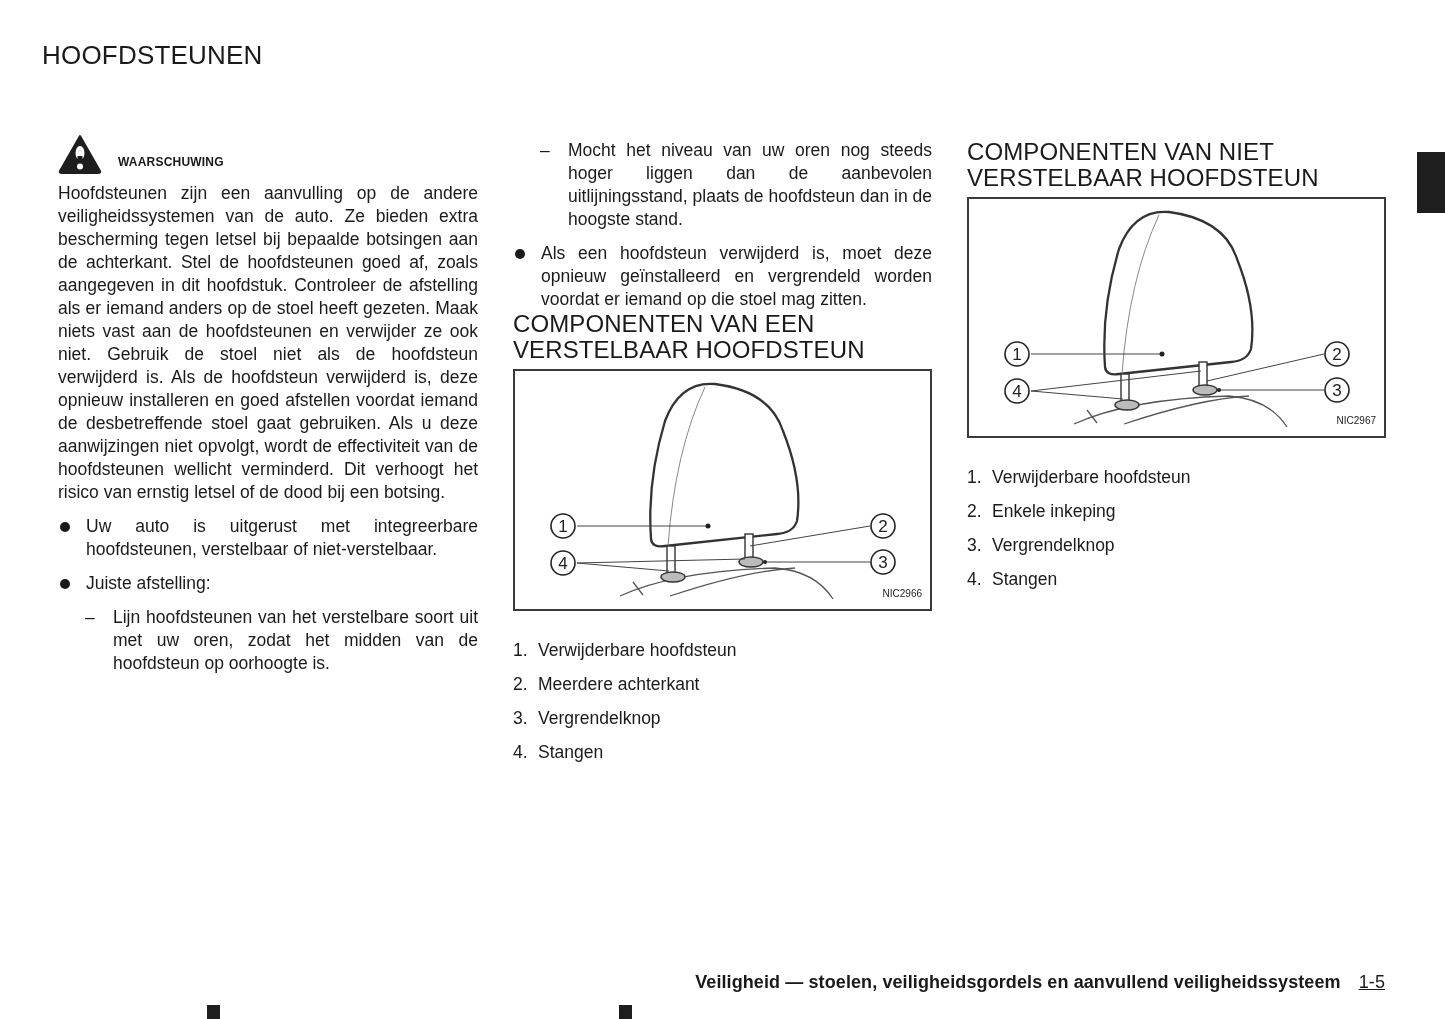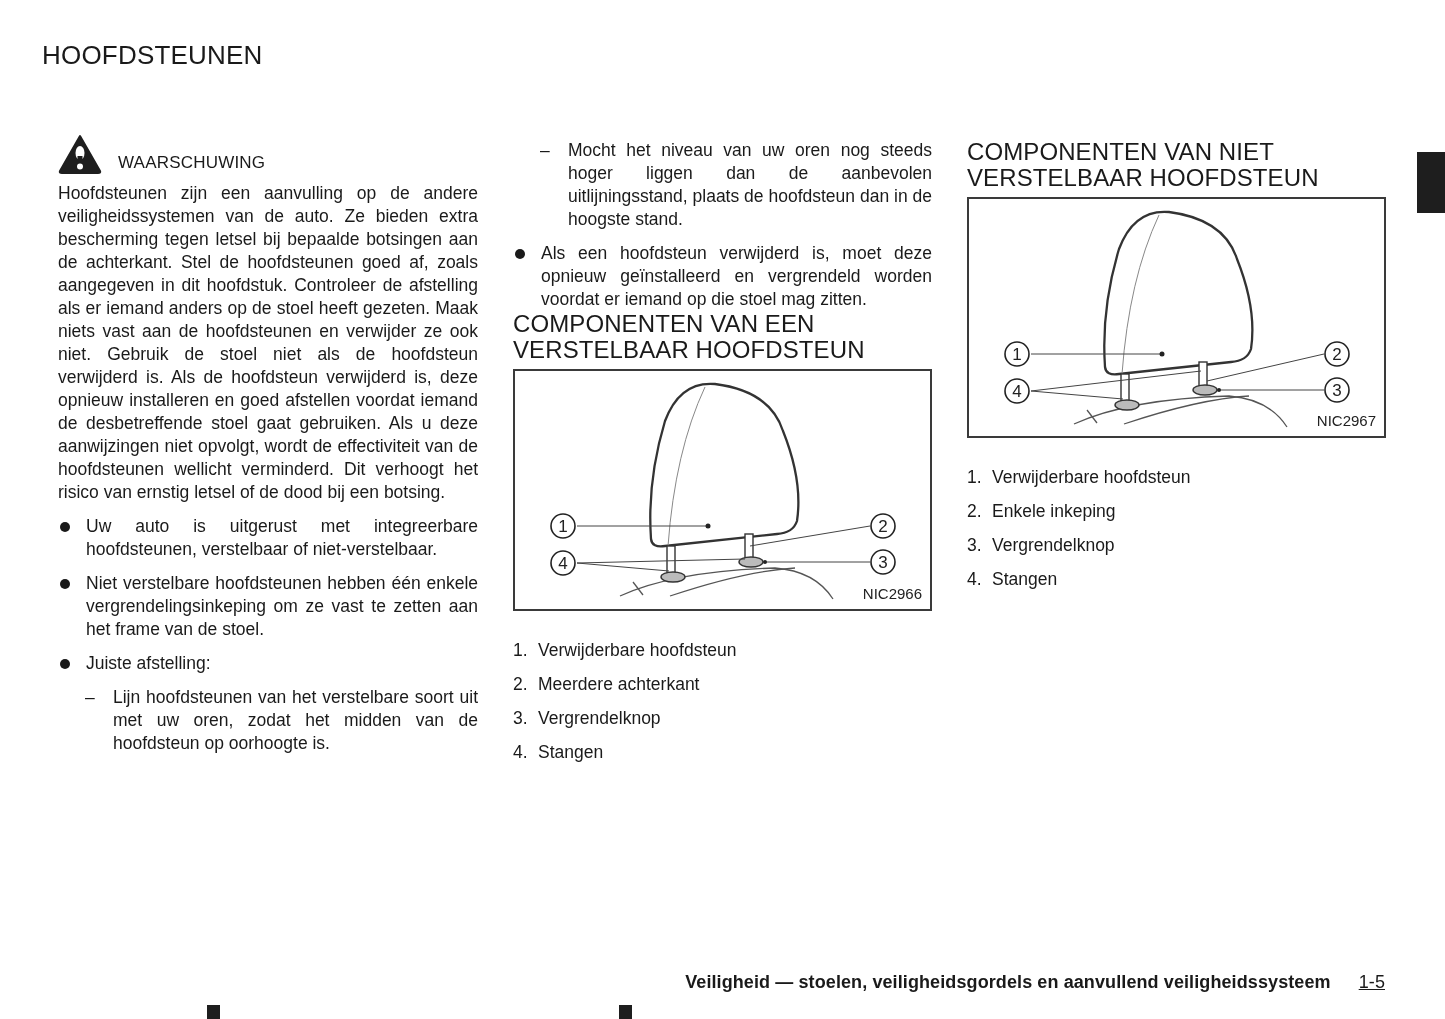--- a/index.html
+++ b/index.html
@@ -15,50 +15,50 @@
   .thumb-tab {
     position:absolute; left:1417px; top:152px; width:28px; height:61px; background:#1e1e1e;
   }
   .col { position:absolute; font-size:17.5px; line-height:23px; }
   .col1 { left:58px; top:130px; width:420px; }
   .col2 { left:513px; top:139px; width:419px; }
   .col3 { left:967px; top:139px; width:419px; }
 
   .warn-head { display:flex; align-items:flex-end; height:44px; margin-bottom:8px; }
   .warn-icon { width:44px; height:40px; margin-right:16px; }
-  .warn-title { font-weight:normal; font-size:17px; padding-bottom:0px; letter-spacing:0.2px;margin-top:24px; }
+  .warn-title { font-weight:bold; font-size:12px; padding-bottom:0px; letter-spacing:0.2px;margin-top:24px; }
   .warn-body { font-weight:normal; text-align:justify; }
   .bullet { position:relative; padding-left:28px; margin-top:11px; text-align:justify; }
   .bullet::before {
     content:""; position:absolute; left:2px; top:7px; width:10px; height:10px; border-radius:50%; background:#1a1a1a;
   }
   .dash { position:relative; padding-left:55px; margin-top:11px; text-align:justify; }
   .dash-mark { position:absolute; left:27px; top:0; }
   .col2 .dash { margin-top:0; }
 
   .section-h {
     font-size:24px; line-height:26px; margin:0 0 6px 0; color:#1a1a1a; letter-spacing:0.1px;
   }
   .col3 .section-h { margin-top:0; }
   .fig {
     position:relative; border:2px solid #3a3a3a; width:415px; height:238px; background:#fff;
   }
   .fig-small { height:237px; }
   .fig svg { position:absolute; left:0; top:0; }
-  .fig-code { position:absolute; right:8px; bottom:4px; font-size:15px; color:#222; }
+  .fig-code { position:absolute; right:8px; bottom:4px; font-size:10px; color:#222; }
 
   .legend { list-style:none; margin:28px 0 0 0; padding:0; }
   .legend li { margin-bottom:11px; display:flex; }
   .legend .num { width:25px; }
 
   .footer {
     position:absolute; right:60px; top:972px; font-size:18px; font-weight:bold; color:#1a1a1a;
     letter-spacing:0.1px;
   }
-  .footer .pg { font-weight:normal; margin-left:28px;text-decoration:underline; }
+  .footer .pg { font-weight:normal; margin-left:18px;text-decoration:underline; }
   .crop { position:absolute; top:1005px; width:13px; height:14px; background:#1e1e1e; }
 </style>
 </head>
 <body>
 
 <div class="page-title">HOOFDSTEUNEN</div>
 <div class="thumb-tab"></div>
 
 <div class="col col1">
   <div class="warn-head">
@@ -66,21 +66,20 @@
       <path d="M22 2 L42 37 Q43 39 40 39 L4 39 Q1 39 2 37 Z" fill="#1e1e1e" stroke="#1e1e1e" stroke-width="2" stroke-linejoin="round"></path>
       <ellipse cx="22" cy="19" rx="4.5" ry="7" fill="#fff"></ellipse>
       <rect x="19.5" y="22" width="5" height="6" fill="#1e1e1e"></rect>
       <circle cx="22" cy="32.5" r="3" fill="#fff"></circle>
     </svg>
     <span class="warn-title">WAARSCHUWING</span>
   </div>
   <div class="warn-body">Hoofdsteunen zijn een aanvulling op de andere veiligheidssystemen van de auto. Ze bieden extra bescherming tegen letsel bij bepaalde botsingen aan de achterkant. Stel de hoofdsteunen goed af, zoals aangegeven in dit hoofdstuk. Controleer de afstelling als er iemand anders op de stoel heeft gezeten. Maak niets vast aan de hoofdsteunen en verwijder ze ook niet. Gebruik de stoel niet als de hoofdsteun verwijderd is. Als de hoofdsteun verwijderd is, deze opnieuw installeren en goed afstellen voordat iemand de desbetreffende stoel gaat gebruiken. Als u deze aanwijzingen niet opvolgt, wordt de effectiviteit van de hoofdsteunen wellicht verminderd. Dit verhoogt het risico van ernstig letsel of de dood bij een botsing.</div>
 
   <div class="bullet">Uw auto is uitgerust met integreerbare hoofdsteunen, verstelbaar of niet-verstelbaar.</div>
-  <div class="bullet">Niet verstelbare hoofdsteunen hebben één enkele vergrendelingsinkeping om ze vast te zetten aan het frame van de stoel.</div>
   <div class="bullet">Juiste afstelling:</div>
   <div class="dash">
     <span class="dash-mark">–</span>
     <span>Lijn hoofdsteunen van het verstelbare soort uit met uw oren, zodat het midden van de hoofdsteun op oorhoogte is.</span>
   </div>
 </div>
 
 <div class="col col2">
   <div class="dash">
     <span class="dash-mark">–</span>

